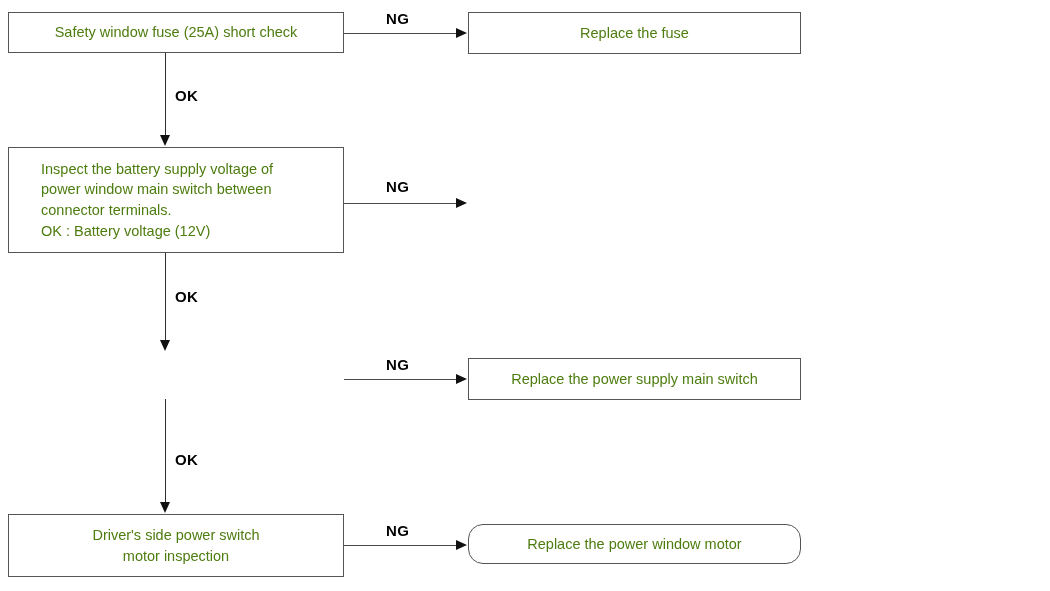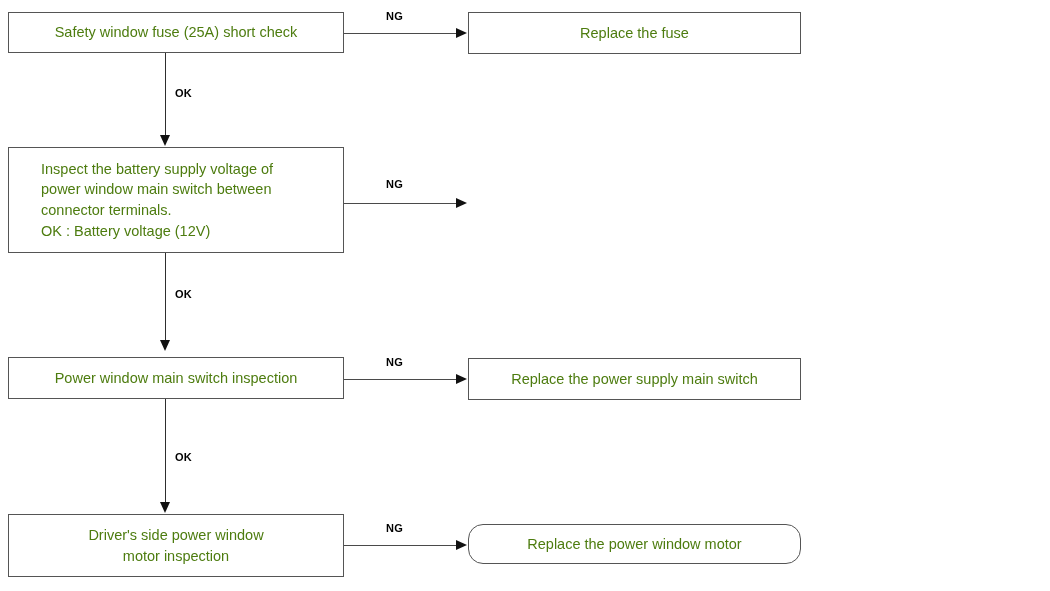--- a/index.html
+++ b/index.html
@@ -34,21 +34,21 @@
   .node.left-align {
     justify-content: flex-start;
     padding-left: 17px;
     text-align: left;
   }
   .node.center {
     text-align: center;
   }
   .edge-label {
     position: absolute;
-    font-size: 11px;
+    font-size: 15px;
     font-weight: bold;
     color: #000000;
     letter-spacing: 0.3px;
   }
   .h-line {
     position: absolute;
     height: 1px;
     background: #4a4a4a;
   }
   .v-line {
@@ -97,33 +97,32 @@
 
   <div class="h-line" style="left:344px; top:203px; width:113px;"></div>
   <div class="arrow-right" style="left:456px; top:197.5px;"></div>
   <div class="edge-label" style="left:386px; top:178px;">NG</div>
 
 
   <div class="v-line" style="left:165px; top:253px; height:88px;"></div>
   <div class="arrow-down" style="left:160px; top:340px;"></div>
   <div class="edge-label" style="left:175px; top:288px;">OK</div>
 
-  <div class="node center" style="left:8px; top:357px; width:336px; height:42px;">Power window main switch inspection</div>
 
   <div class="h-line" style="left:344px; top:379px; width:113px;"></div>
   <div class="arrow-right" style="left:456px; top:373.5px;"></div>
   <div class="edge-label" style="left:386px; top:356px;">NG</div>
 
   <div class="node center" style="left:468px; top:358px; width:333px; height:42px;">Replace the power supply main switch</div>
 
   <div class="v-line" style="left:165px; top:399px; height:104px;"></div>
   <div class="arrow-down" style="left:160px; top:502px;"></div>
   <div class="edge-label" style="left:175px; top:451px;">OK</div>
 
-  <div class="node center" style="left:8px; top:514px; width:336px; height:63px;">Driver's side power window
+  <div class="node center" style="left:8px; top:514px; width:336px; height:63px;">Driver's side power switch
 motor  inspection</div>
 
   <div class="h-line" style="left:344px; top:545px; width:113px;"></div>
   <div class="arrow-right" style="left:456px; top:539.5px;"></div>
   <div class="edge-label" style="left:386px; top:522px;">NG</div>
 
   <div class="node center" style="left:468px; top:524px; width:333px; height:40px;border-radius:15px;">Replace the power window motor</div>
 
 </div>
 

